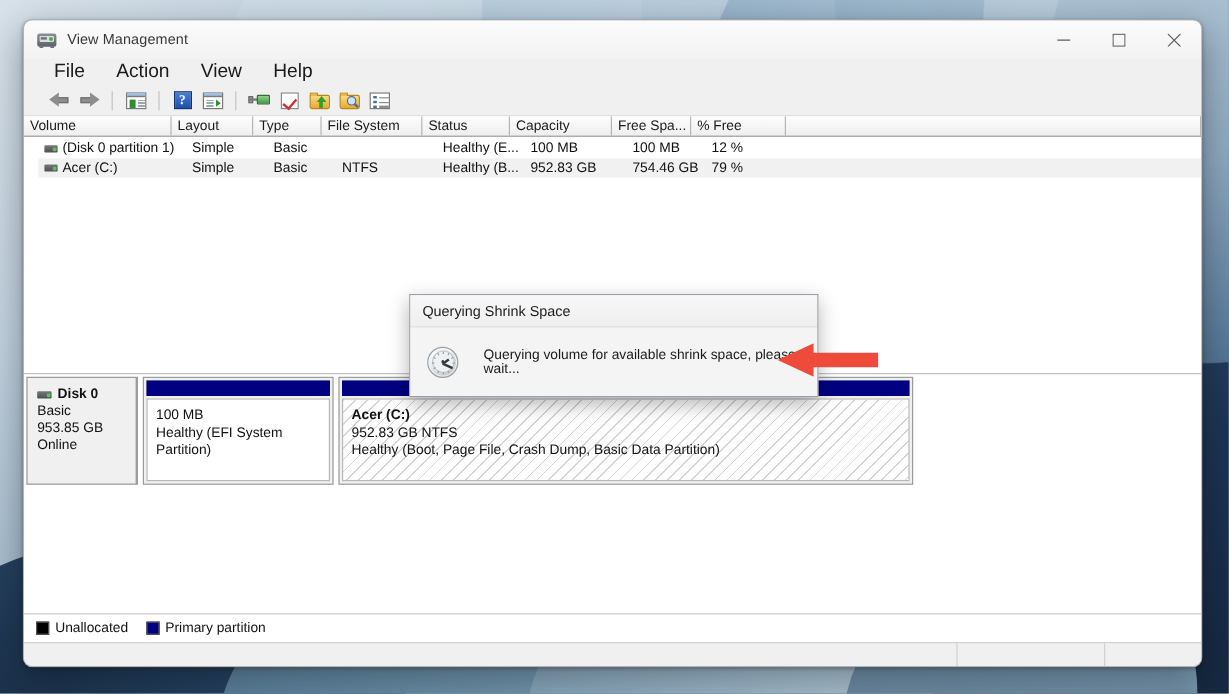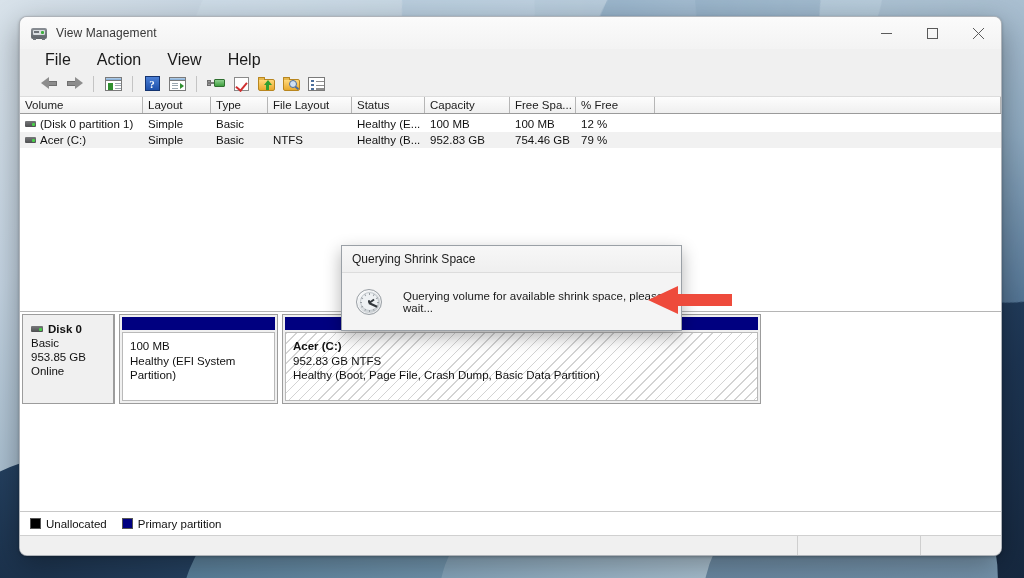--- a/index.html
+++ b/index.html
@@ -147,21 +147,21 @@
     display: flex; height: 17px; flex: 0 0 17px;
     background: linear-gradient(#fdfdfd,#efefef);
     border-bottom: 1px solid #9a9a9a;
     font-size: 11.5px; color: #1a1a1a;
   }
   #vol-header .hc {
     border-right: 1px solid #b6b6b6;
     padding-left: 5px; display:flex; align-items:center;
     overflow:hidden; white-space:nowrap;
   }
-  #vol-body { flex: 1; position: relative; }
+  #vol-body { flex: 1; position: relative; margin-left: 12px; }
   .vrow { display: flex; height: 16px; font-size: 11.5px; color: #111; align-items:center; }
   .vrow.selected { background: #f1f1f1; }
   .vcell { padding-left: 5px; overflow:hidden; white-space:nowrap; display:flex; align-items:center; }
   .voldisk { display:inline-block; width:11px; height:6px; background:linear-gradient(#77787a,#4e4f51); border-radius:1px; margin-right:4px; position:relative; flex:0 0 auto;}
   .voldisk:after { content:""; position:absolute; right:1px; top:1.5px; width:3px; height:3px; background:#49d049; border-radius:1px; }
 
   
   #disk-pane {
     flex: 1;
     background: #fff;
@@ -397,21 +397,21 @@
           <div class="r3"></div>
         </div>
     </div>
   </div>
 
   <div id="volume-pane">
     <div id="vol-header">
       <div class="hc" style="width:123px">Volume</div>
       <div class="hc" style="width:68px">Layout</div>
       <div class="hc" style="width:57px">Type</div>
-      <div class="hc" style="width:84px">File Layout</div>
+      <div class="hc" style="width:84px">File System</div>
       <div class="hc" style="width:73px">Status</div>
       <div class="hc" style="width:85px">Capacity</div>
       <div class="hc" style="width:66px">Free Spa...</div>
       <div class="hc" style="width:79px">% Free</div>
       <div class="hc" style="flex:1"></div>
     </div>
     <div id="vol-body">
 
       <div class="vrow" style="margin-top:2px;">
         <div class="vcell" style="width:123px">

